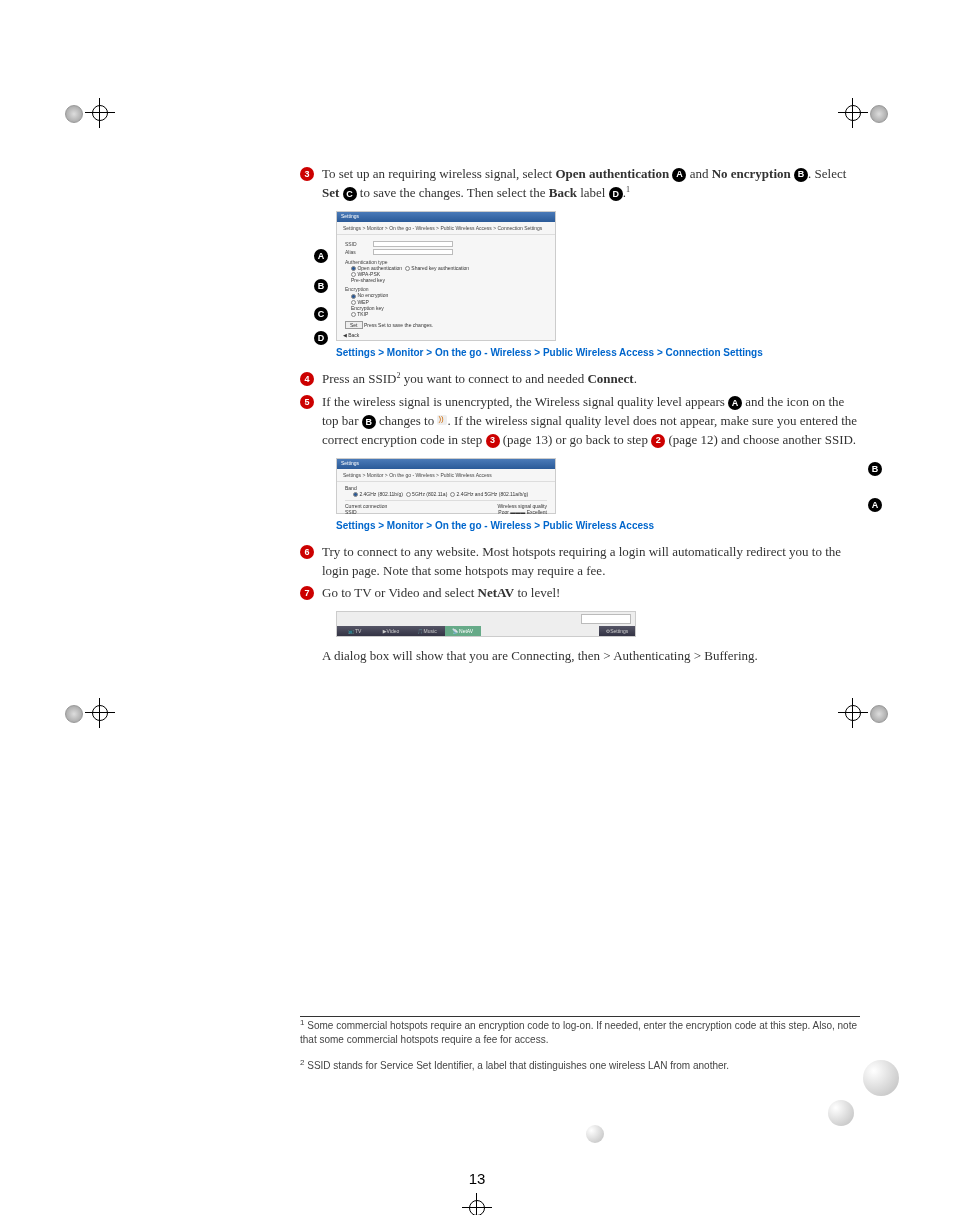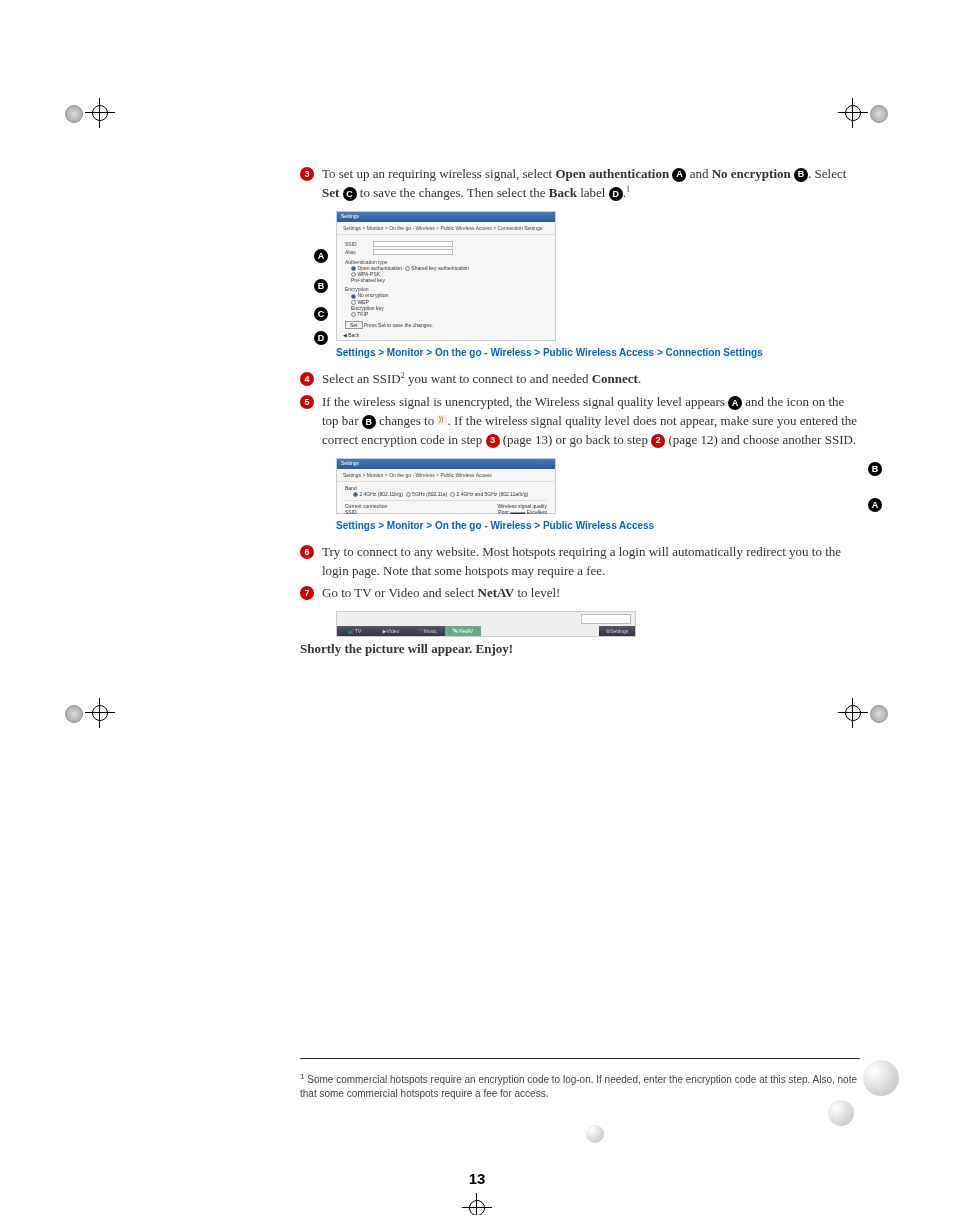--- a/index.html
+++ b/index.html
@@ -28,23 +28,23 @@
   .shot2 { width: 220px; height: 56px; background: #f6f6f6; border: 1px solid #ccc; font-family: Arial, sans-serif; font-size: 5px; position: relative; }
   .shot2-callout { position: absolute; right: -22px; width: 14px; height: 14px; }
   .shot3 { margin: 8px 0 4px 36px; width: 300px; height: 26px; background: #eee; border: 1px solid #ccc; position: relative; font-family: Arial, sans-serif; font-size: 5px; }
   .shot3-tab { position: absolute; bottom: 0; height: 10px; width: 36px; background: linear-gradient(#556,#334); color: #ccc; display: flex; align-items: center; justify-content: center; font-size: 5px; }
   .shot3-tab.active { background: #6a8; color: #fff; }
   .dialog-note { margin: 10px 0 10px 22px; line-height: 1.45; }
   .bold { font-weight: bold; }
   .sup { font-size: 8px; vertical-align: super; }
   .wifi-icon { display: inline-block; width: 10px; height: 10px; background: #eee; border-radius: 2px; position: relative; }
   .wifi-icon::after { content: "))"; color: #c60; font-size: 8px; position: absolute; left: 1px; top: -2px; font-family: Arial; }
-  .footnotes { position: absolute; left: 300px; top: 1058px; width: 560px; border-top: 1px solid #333; padding-top: 12px; font-family: Arial, sans-serif; font-size: 10px; color: #444; line-height: 1.4; }
+  .footnotes { position: absolute; left: 300px; top: 1016px; width: 560px; border-top: 1px solid #333; padding-top: 0; font-family: Arial, sans-serif; font-size: 10px; color: #444; line-height: 1.4; }
   .footnote { margin-bottom: 10px; }
-  .page-number { position: absolute; left: 0; width: 954px; top: 1170px; text-align: center; font-family: Arial, sans-serif; font-weight: bold; font-size: 15px; color: #000; }
+  .page-number { position: absolute; left: 0; width: 954px; top: 1170px; text-align: center; font-family: Arial, sans-serif; font-weight: normal; font-size: 15px; color: #000; }
   .registration { position: absolute; width: 18px; height: 18px; border: 1px solid #999; border-radius: 50%; background: radial-gradient(#ddd,#999); }
   .reg-tl { left: 65px; top: 105px; } .reg-tr { left: 870px; top: 105px; }
   .reg-ml { left: 65px; top: 705px; } .reg-mr { left: 870px; top: 705px; }
   .crosshair { position: absolute; width: 30px; height: 30px; }
   .crosshair::before { content:""; position:absolute; left:0; top:14px; width:30px; border-top:1px solid #000; }
   .crosshair::after { content:""; position:absolute; left:14px; top:0; height:30px; border-left:1px solid #000; }
   .crosshair .circ { position:absolute; left:7px; top:7px; width:16px; height:16px; border:1px solid #000; border-radius:50%; }
   .ch-tl { left: 85px; top: 98px; } .ch-tr { left: 838px; top: 98px; }
   .ch-ml { left: 85px; top: 698px; } .ch-mr { left: 838px; top: 698px; }
   .ch-bc { left: 462px; top: 1193px; }
@@ -102,21 +102,21 @@
         </div>
       </div>
       <div style="position:absolute;bottom:2px;left:6px">◀ <span>Back</span></div>
     </div>
   </div>
   <div class="breadcrumb">Settings &gt; Monitor &gt; On the go - Wireless &gt; Public Wireless Access &gt; Connection Settings</div>
 
   <div class="step-row">
     <span class="step-num"><span class="step-bullet red-bullet">4</span></span>
     <div class="step-text">
-      <span>Select an SSID</span><span class="sup">2</span><span> you want to connect to and needed </span><span class="bold">Connect</span><span>.</span>
+      <span>Press an SSID</span><span class="sup">2</span><span> you want to connect to and needed </span><span class="bold">Connect</span><span>.</span>
     </div>
   </div>
 
   <div class="step-row">
     <span class="step-num"><span class="step-bullet red-bullet">5</span></span>
     <div class="step-text">
       <span>If the wireless signal is unencrypted, the Wireless signal quality level appears </span><span class="step-bullet black-bullet">A</span><span> and the icon on the top bar </span><span class="step-bullet black-bullet">B</span><span> changes to </span><span class="wifi-icon"></span><span>. If the wireless signal quality level does not appear, make sure you entered the correct encryption code in step </span><span class="step-bullet red-bullet">3</span><span> (page 13) or go back to step </span><span class="step-bullet red-bullet">2</span><span> (page 12) and choose another SSID.</span>
     </div>
   </div>
 
@@ -156,26 +156,27 @@
 
   <div class="shot3">
     <div style="position:absolute;right:4px;top:2px;width:50px;height:10px;border:1px solid #bbb;background:#fff"></div>
     <div class="shot3-tab" style="left:0">📺 <span>TV</span></div>
     <div class="shot3-tab" style="left:36px">▶ <span>Video</span></div>
     <div class="shot3-tab" style="left:72px">🎵 <span>Music</span></div>
     <div class="shot3-tab active" style="left:108px">📡 <span>NetAV</span></div>
     <div class="shot3-tab" style="right:0;left:auto">⚙ <span>Settings</span></div>
   </div>
 
-  <div class="bold">Shortly the picture will appear. Enjoy!</div>
+  <div class="dialog-note">A dialog box will show that you are Connecting, then &gt; Authenticating &gt; Buffering.</div>
 
 </div>
 
 <div class="footnotes">
   <div class="footnote"><span class="sup">1</span> <span>Some commercial hotspots require an encryption code to log-on. If needed, enter the encryption code at this step. Also, note that some commercial hotspots require a fee for access.</span></div>
+  <div class="footnote"><span class="sup">2</span> <span>SSID stands for Service Set Identifier, a label that distinguishes one wireless LAN from another.</span></div>
 </div>
 
 <div class="page-number">13</div>
 
 <div class="registration reg-tl"></div>
 <div class="registration reg-tr"></div>
 <div class="registration reg-ml"></div>
 <div class="registration reg-mr"></div>
 <div class="crosshair ch-tl">
     <span class="circ"></span>

